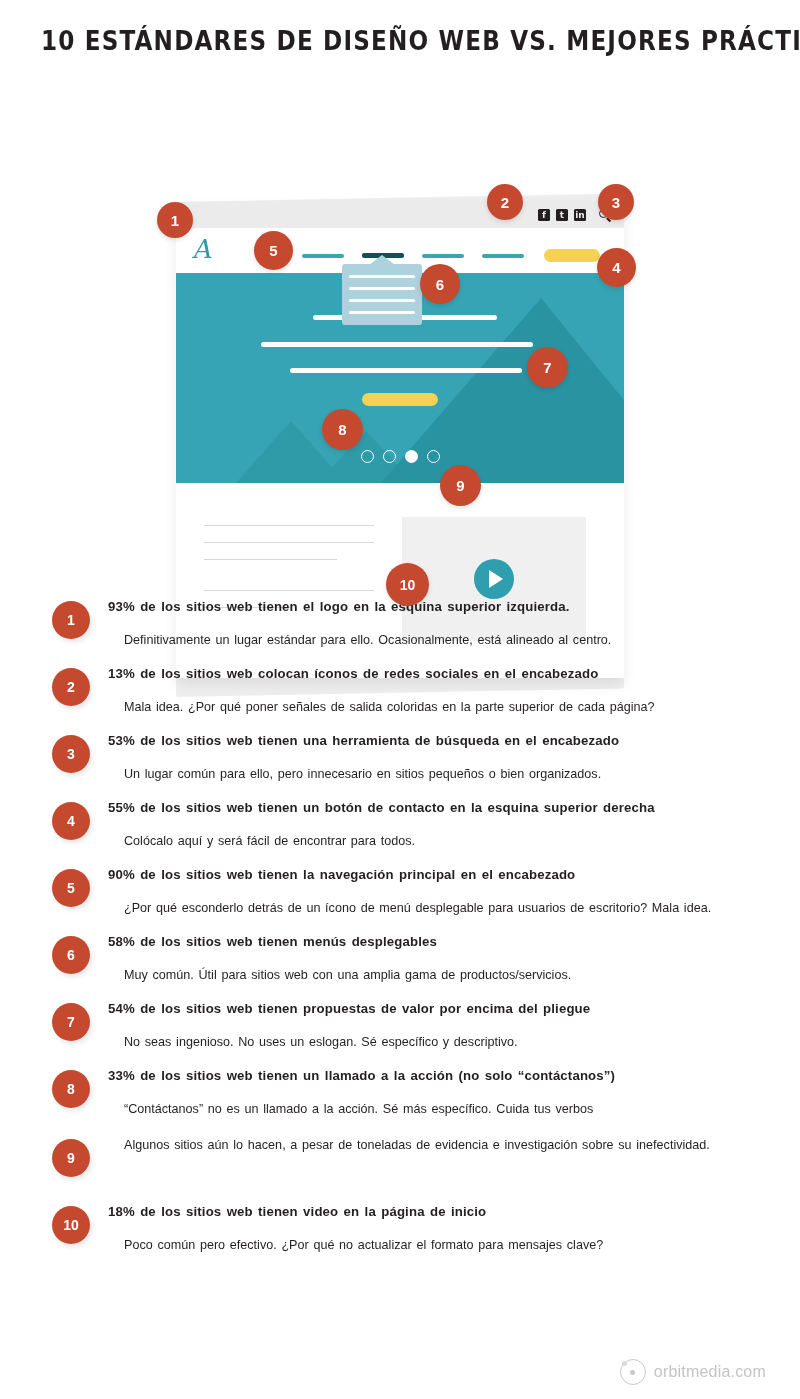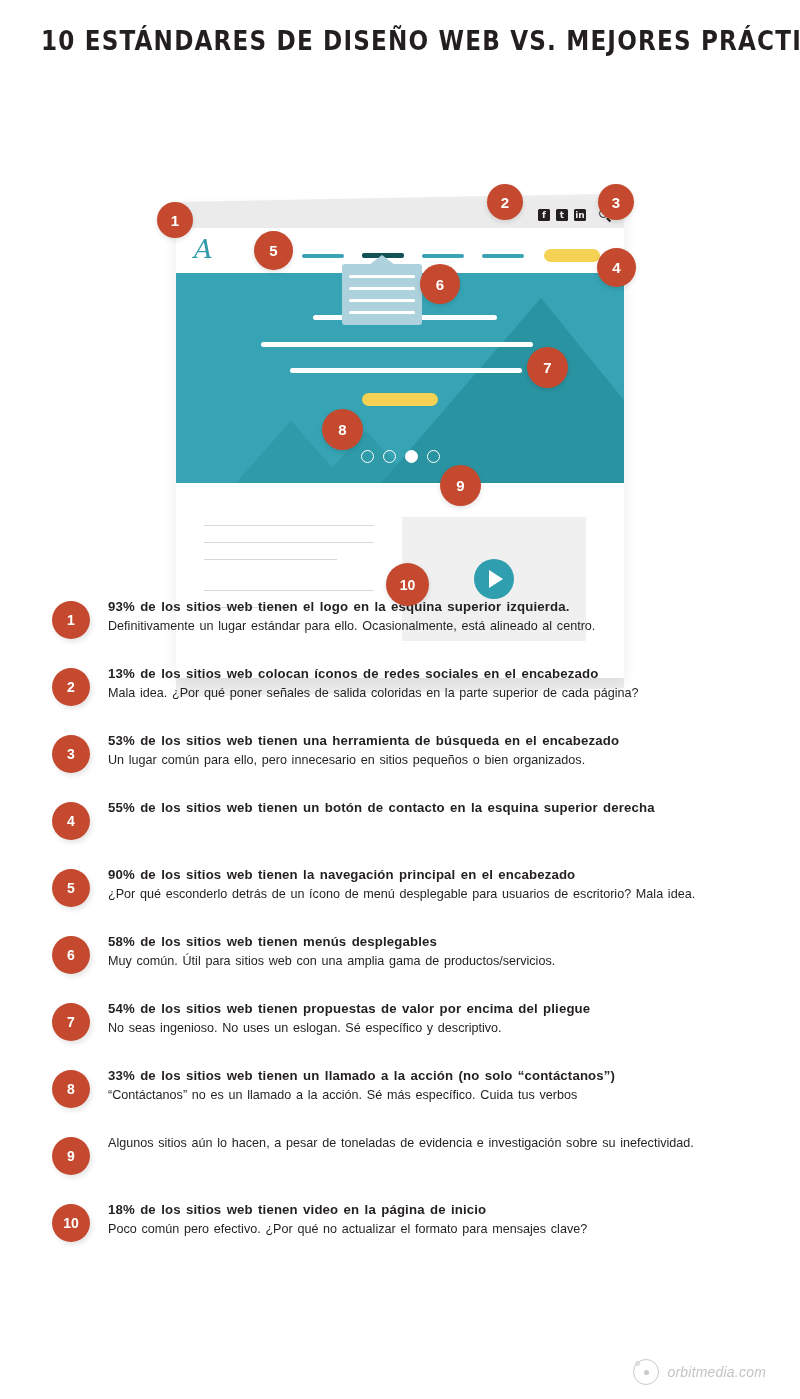--- a/index.html
+++ b/index.html
@@ -347,21 +347,21 @@
     line-height: 1.25;
     word-spacing: 1.5px;
     margin: 0 0 2px 0;
   }
   .item-sub {
     font-size: 12.6px;
     font-weight: 400;
     color: #231f20;
     line-height: 1.3;
     word-spacing: 1.2px;
-    margin: 0;
+    margin: 16px;
   }
 
   
   .footer {
     position: absolute;
     right: 34px;
     bottom: 14px;
     display: flex;
     align-items: center;
     gap: 8px;
@@ -382,24 +382,23 @@
     background: #c9c9c9;
   }
   .orbit-dot {
     position: absolute;
     left: 1px; top: 1px;
     width: 5px; height: 5px;
     border-radius: 50%;
     background: #dcdcdc;
   }
   .footer-text {
-    font-size: 14px;
+    font-size: 16px;
     color: #c4c4c4;
     letter-spacing: 0.2px;
-    font-style: italic;
   }
 </style>
 </head>
 <body>
 
 <div class="header">
   <h1 class="title">10 ESTÁNDARES DE DISEÑO WEB VS. MEJORES PRÁCTICAS</h1>
 </div>
 
 <div class="illustration">
@@ -527,20 +526,21 @@
       </div>
     <p class="item-head">53% de los sitios web tienen una herramienta de búsqueda en el encabezado</p>
     <p class="item-sub">Un lugar común para ello, pero innecesario en sitios pequeños o bien organizados.</p>
   </div>
 
   <div class="item">
     <div class="bullet">
         <span>4</span>
       </div>
     <p class="item-head">55% de los sitios web tienen un botón de contacto en la esquina superior derecha</p>
+    <p class="item-sub">Colócalo aquí y será fácil de encontrar para todos.</p>
   </div>
 
   <div class="item">
     <div class="bullet">
         <span>5</span>
       </div>
     <p class="item-head">90% de los sitios web tienen la navegación principal en el encabezado</p>
     <p class="item-sub">¿Por qué esconderlo detrás de un ícono de menú desplegable para usuarios de escritorio? Mala idea.</p>
   </div>
 

